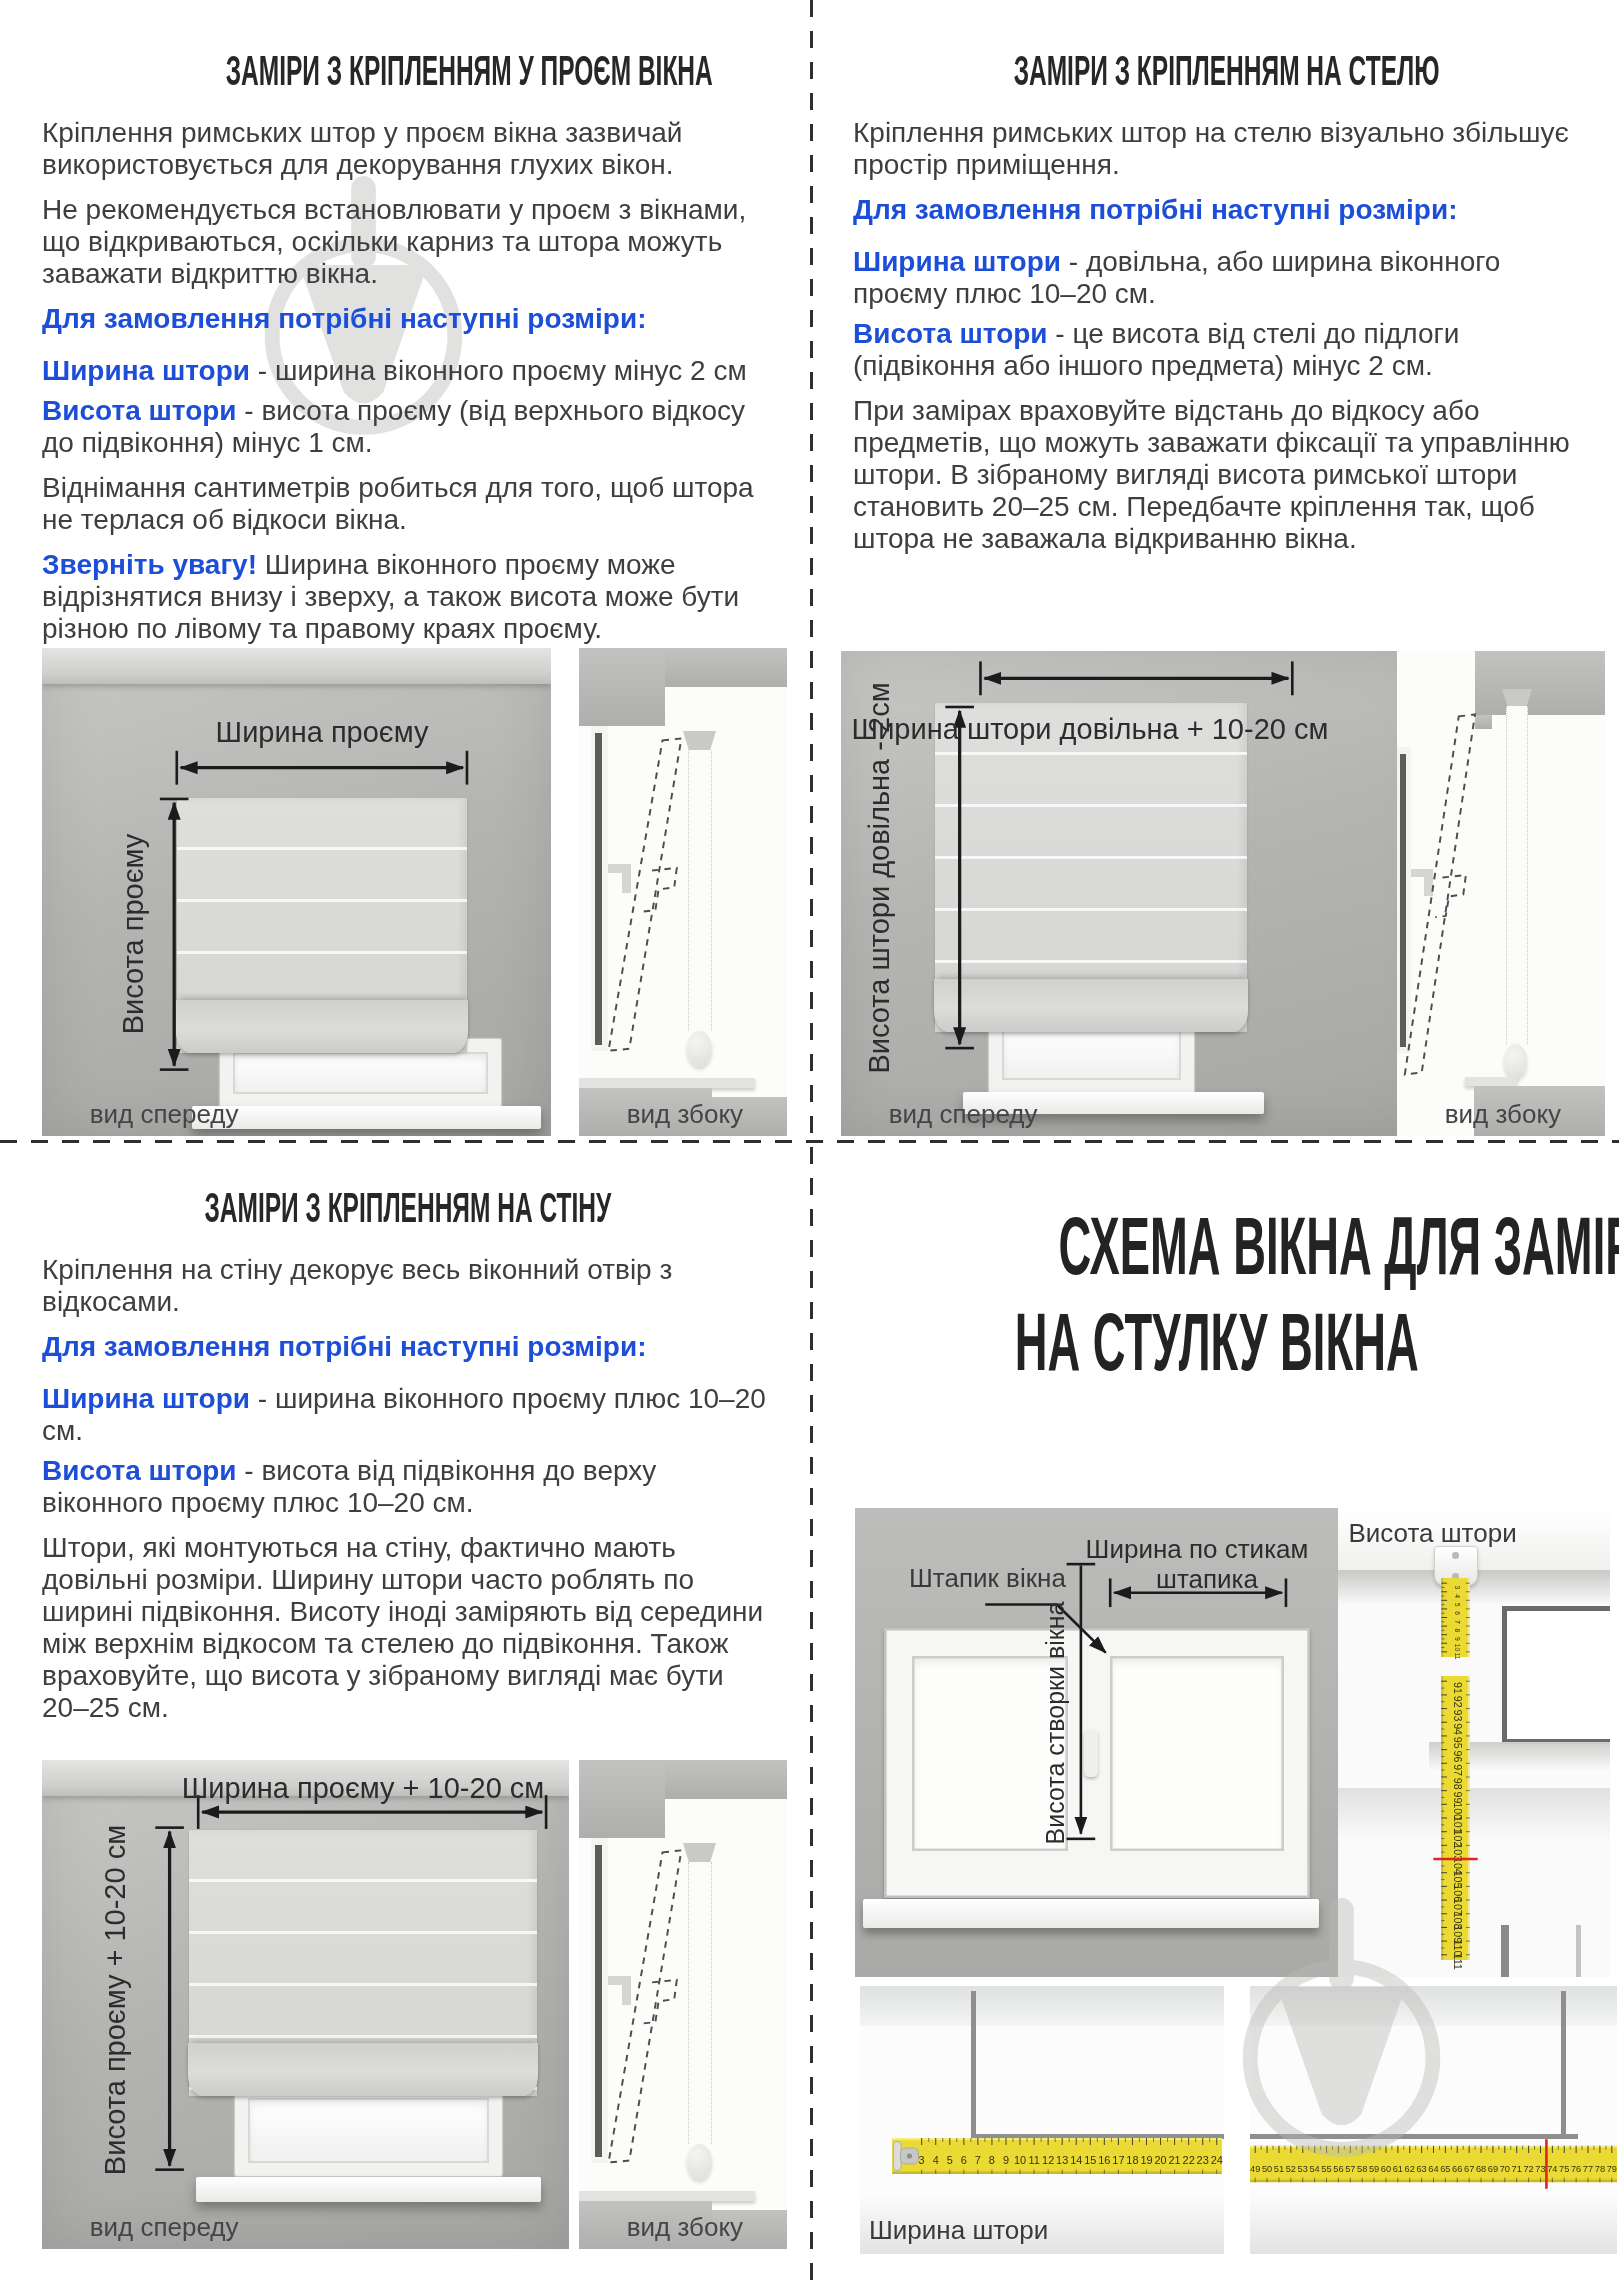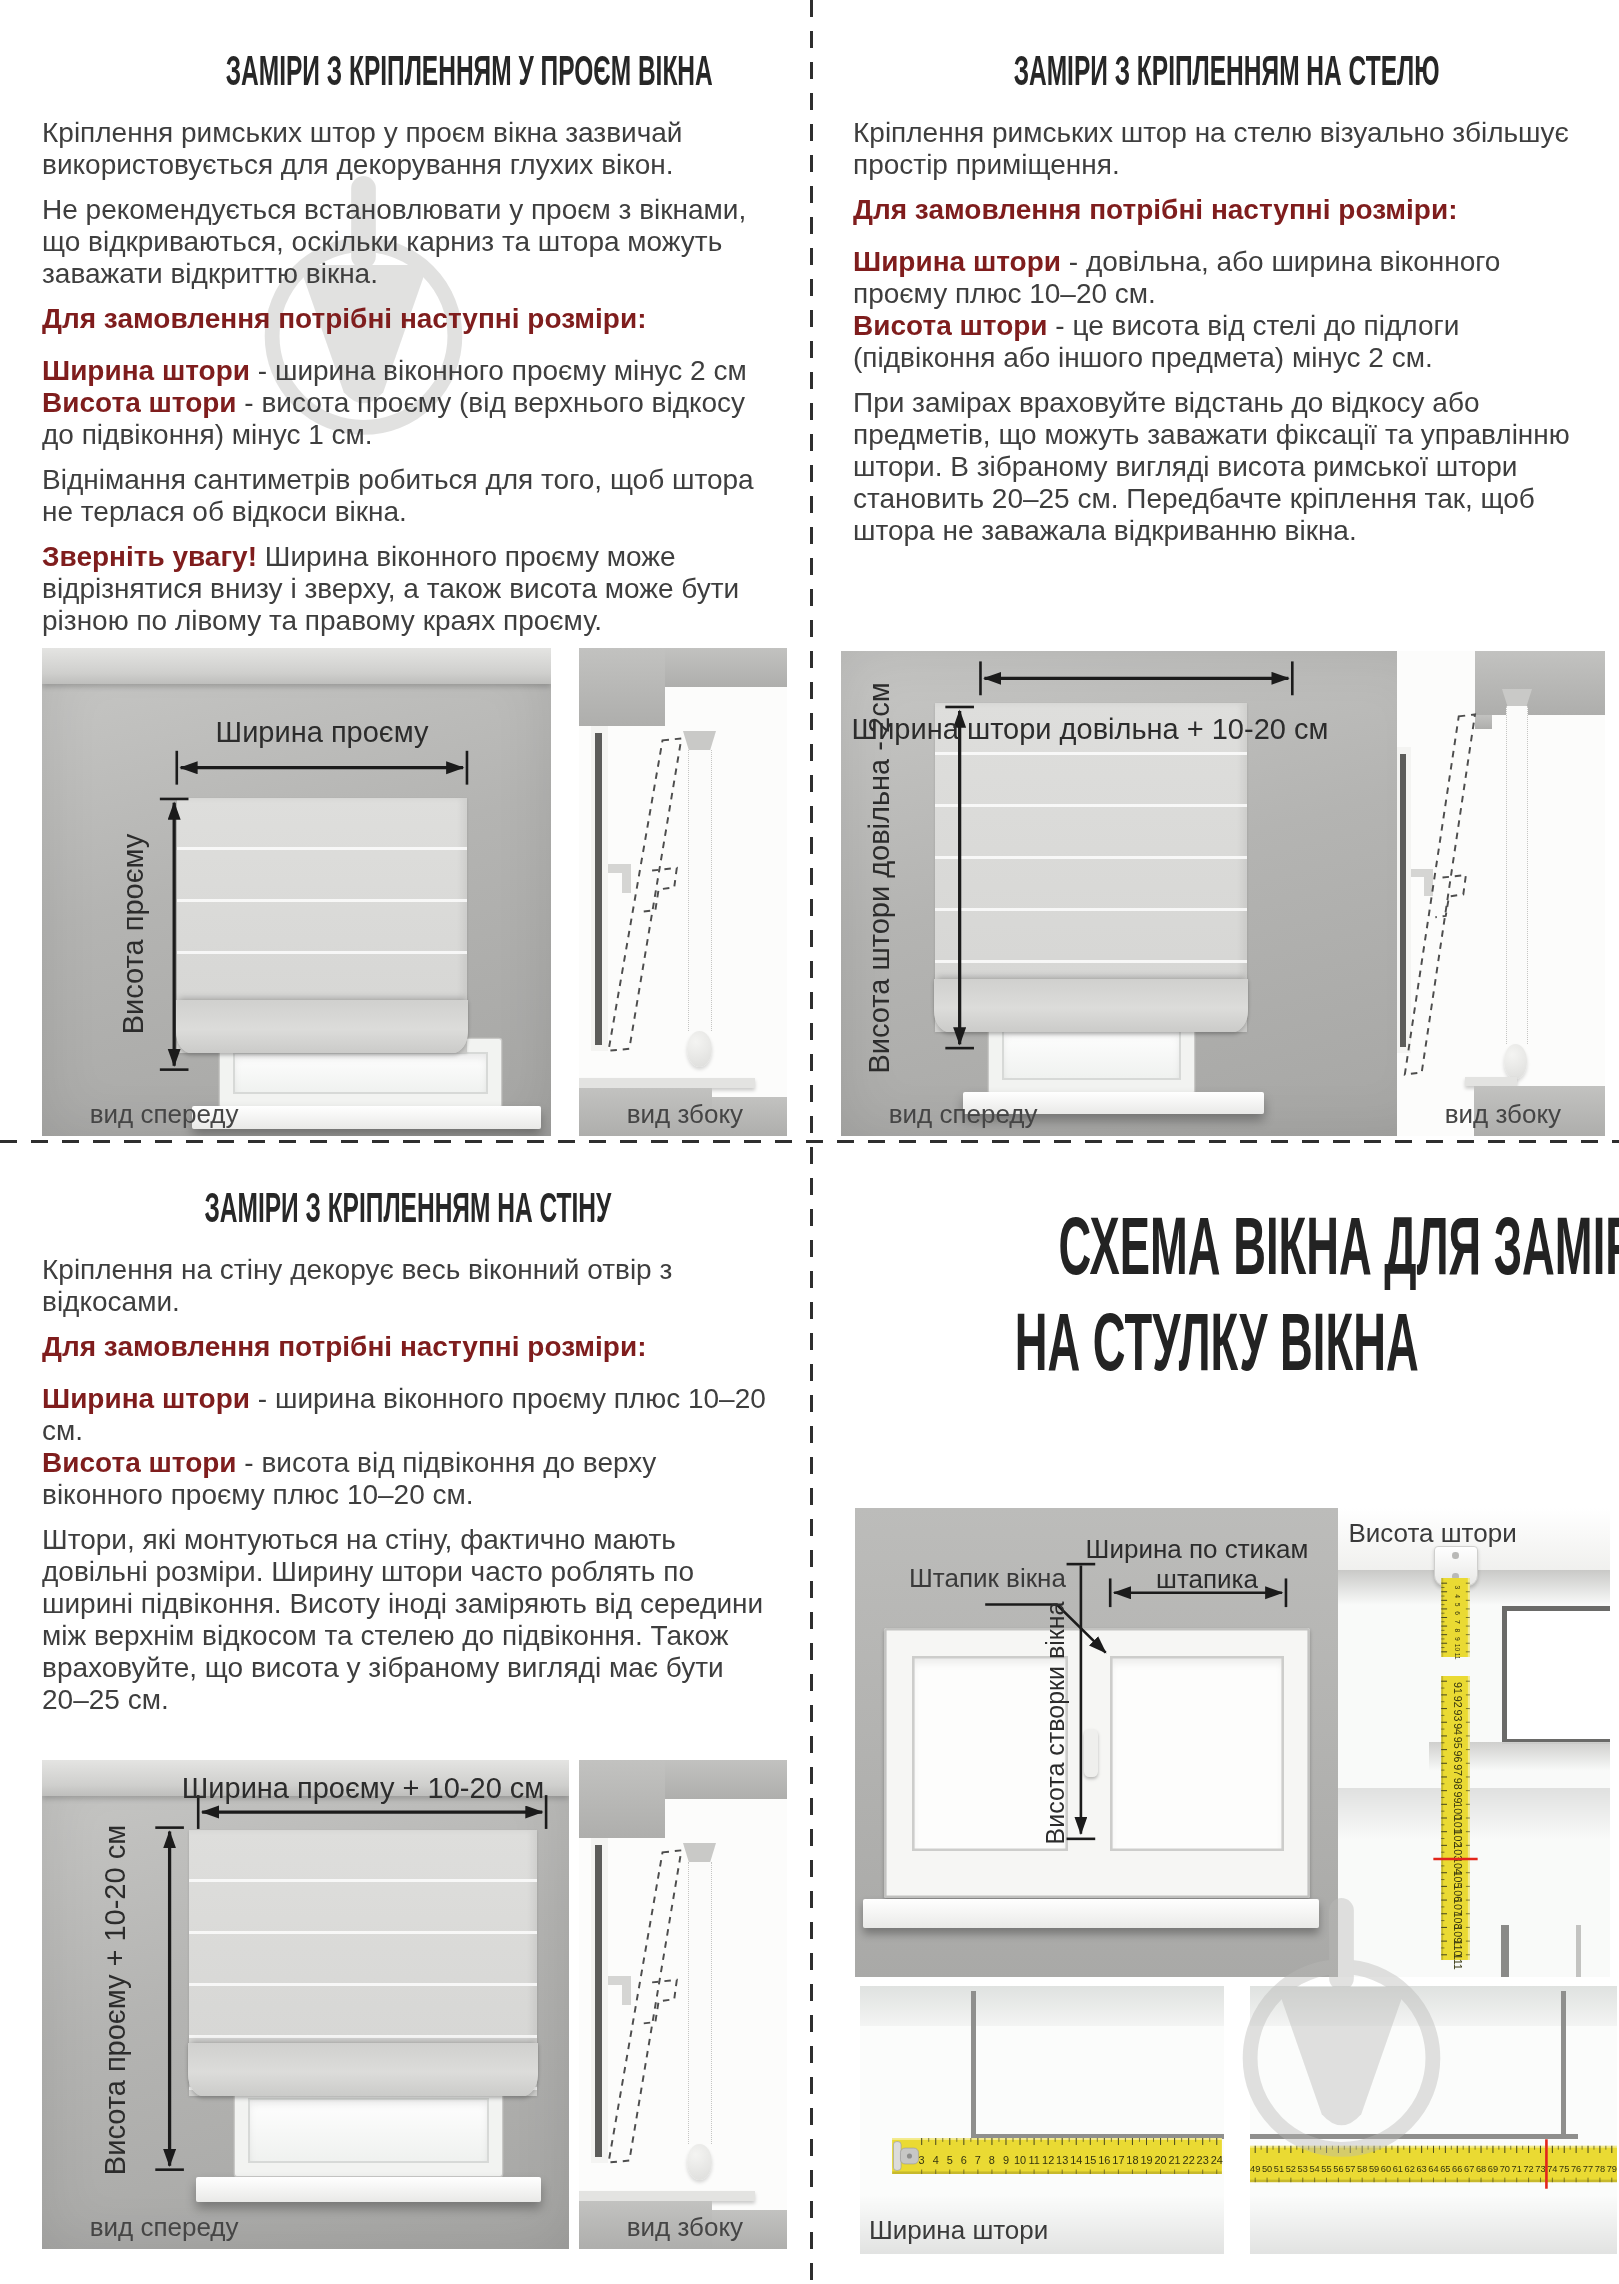--- a/index.html
+++ b/index.html
@@ -14,24 +14,24 @@
   #q-tl{left:0;top:0;width:810px;height:1140px;}
   #q-tr{left:814px;top:0;width:806px;height:1140px;}
   #q-bl{left:0;top:1143px;width:810px;height:1141px;}
   #q-br{left:814px;top:1143px;width:806px;height:1141px;}
   .qtext{position:absolute;left:42px;right:36px;top:0;z-index:2;}
   h2.sec-title{margin:46px 0 0;text-align:center;font-size:43px;line-height:48px;color:#272727;font-weight:700;}
   .cond{display:inline-block;transform:scaleX(.57);white-space:nowrap;font-weight:700;}
   .big-title{ text-align:center;font-size:81px;line-height:96px;color:#232323;font-weight:700;margin:55px 0 0;}
   .big-title .cond{transform:scaleX(.56);}
   .body-text{margin-top:23.4px;}
-  .body-text p{margin:0 0 13px;font-size:28px;line-height:32px;color:#3e3e3e;}
+  .body-text p{margin:8px 0 13px;font-size:28px;line-height:32px;color:#3e3e3e;}
   .body-text p.tight{margin-bottom:0;}
   .body-text p.gap-lg{margin-bottom:19.5px;}
-  .body-text b{color:#7f1d1d;}
+  .body-text b{color:#1d4ed8;}
   
   .panel{position:absolute;overflow:hidden;}
   .fv{background:linear-gradient(165deg,#c7c7c5 0%,#b4b4b2 45%,#a6a6a4 100%);
       box-shadow:inset 0 0 59px rgba(0,0,0,.10);}
   .cornice{position:absolute;left:0;right:0;top:0;height:36px;
       background:linear-gradient(180deg,#e4e4e2 0%,#cfcfcd 70%,#bebebc 100%);
       box-shadow:0 3.3px 5.2px rgba(0,0,0,.18);}
   .win{position:absolute;background:#f2f3f1;border-radius:2px;box-shadow:0 0 0 1.3px #c9c9c7;}
   .win .glass{position:absolute;inset:13px;background:linear-gradient(180deg,#ffffff,#eff1ef);
       box-shadow:inset 0 0 0 2px #d7d9d7, inset 0 5.2px 9px rgba(0,0,0,.10);}

